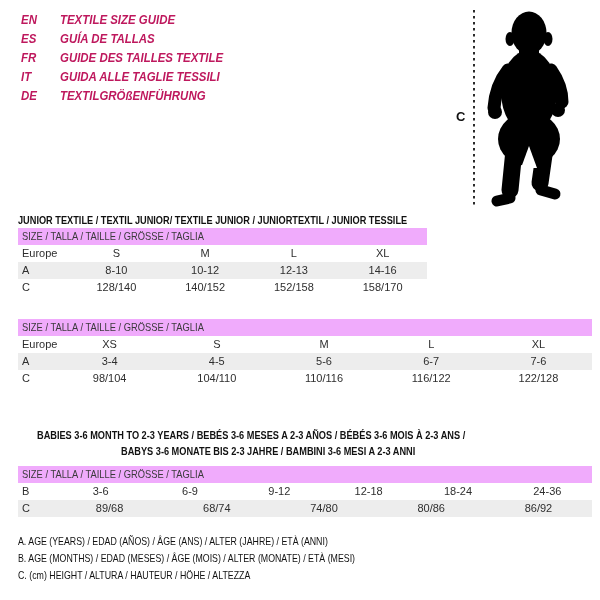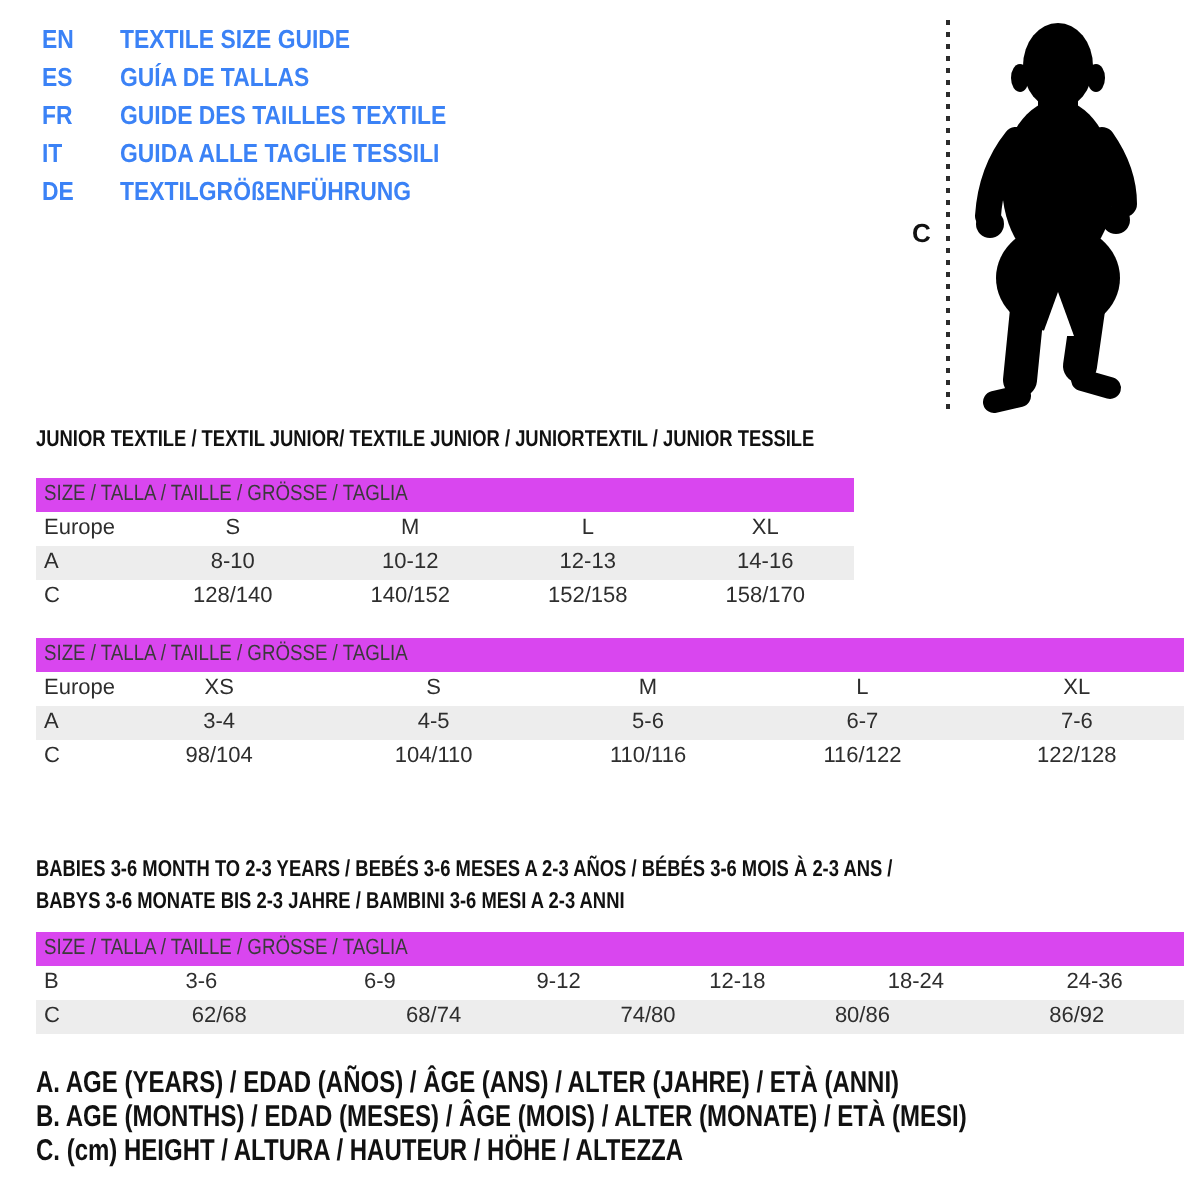--- a/index.html
+++ b/index.html
@@ -3,48 +3,48 @@
 <meta charset="utf-8">
 <style>
   html,body{margin:0;padding:0;}
   body{
     width:600px;height:600px;position:relative;background:#ffffff;
     font-family:"Liberation Sans","DejaVu Sans",sans-serif;
     color:#2e2e2e;overflow:hidden;
   }
   
   .lang-list{position:absolute;left:21px;top:10px;}
-  .lang-row{display:flex;height:19px;line-height:19px;font-weight:bold;font-size:13px;color:#3b82f6;}
+  .lang-row{display:flex;height:19px;line-height:19px;font-weight:bold;font-size:13px;color:#be185d;font-style:italic;}
   .lang-code{width:39px;}
   .lang-code span,.lang-text span{display:inline-block;transform:scaleX(.88);transform-origin:0 50%;white-space:nowrap;}
   
   .figure-wrap{position:absolute;left:450px;top:0;width:150px;height:215px;}
   
   .tbl{position:absolute;left:18px;}
   .tbl-title{font-size:11.5px;font-weight:bold;color:#111;height:15px;line-height:15px;white-space:nowrap;}
   .tbl-title .sc{display:inline-block;transform:scaleX(.8);transform-origin:0 50%;}
   .tbl-title sub{font-size:8px;}
-  .size-bar{background:#d946ef;height:17px;line-height:17px;font-size:11px;color:#3a3a3a;padding-left:4px;box-sizing:border-box;}
+  .size-bar{background:#f0abfc;height:17px;line-height:17px;font-size:11px;color:#3a3a3a;padding-left:4px;box-sizing:border-box;}
   .size-bar span{display:inline-block;transform:scaleX(.85);transform-origin:0 50%;white-space:nowrap;}
   .t-row{display:flex;height:17px;line-height:17px;font-size:11px;align-items:flex-end;}
   .t-row.alt{background:#ededed;}
   .lbl{padding-left:4px;box-sizing:border-box;}
   .w54{width:54px;}
   .w38{width:38px;}
   .cell{flex:1;text-align:center;}
   #table-junior{top:213px;width:409px;}
-  #table-junior .tbl-title{margin-bottom:11px;}
+  #table-junior .tbl-title{}
   #table-children{top:319px;width:574px;}
   #table-children .tbl-title{margin-bottom:13px;}
   #table-babies{top:427px;width:574px;}
   #table-babies .title-block{margin-bottom:7px;}
-  #table-babies .tbl-title{height:16px;line-height:16px;}
+  #table-babies .tbl-title{height:16px;line-height:16px;text-align:center;}
   
   .footnotes{position:absolute;left:18px;top:533px;}
-  .footnote{height:17px;line-height:17px;font-size:15px;font-weight:bold;color:#111;white-space:nowrap;}
+  .footnote{height:17px;line-height:17px;font-size:11px;font-weight:normal;color:#111;white-space:nowrap;}
   .footnote span{display:inline-block;transform:scaleX(.8);transform-origin:0 50%;}
 </style>
 </head>
 <body>
 
 <div class="lang-list">
   <div class="lang-row">
     <div class="lang-code"><span>EN</span></div>
     <div class="lang-text"><span>TEXTILE SIZE GUIDE</span></div>
   </div>
@@ -154,21 +154,21 @@
     <div class="lbl w38">B</div>
     <div class="cell">3-6</div>
     <div class="cell">6-9</div>
     <div class="cell">9-12</div>
     <div class="cell">12-18</div>
     <div class="cell">18-24</div>
     <div class="cell">24-36</div>
   </div>
   <div class="t-row alt">
     <div class="lbl w38">C</div>
-    <div class="cell">62/68</div>
+    <div class="cell">89/68</div>
     <div class="cell">68/74</div>
     <div class="cell">74/80</div>
     <div class="cell">80/86</div>
     <div class="cell">86/92</div>
   </div>
 </div>
 
 <div class="footnotes">
   <div class="footnote"><span>A. AGE (YEARS) / EDAD (AÑOS) / ÂGE (ANS) / ALTER (JAHRE) / ETÀ (ANNI)</span></div>
   <div class="footnote"><span>B. AGE (MONTHS) / EDAD (MESES) / ÂGE (MOIS) / ALTER (MONATE) / ETÀ (MESI)</span></div>

